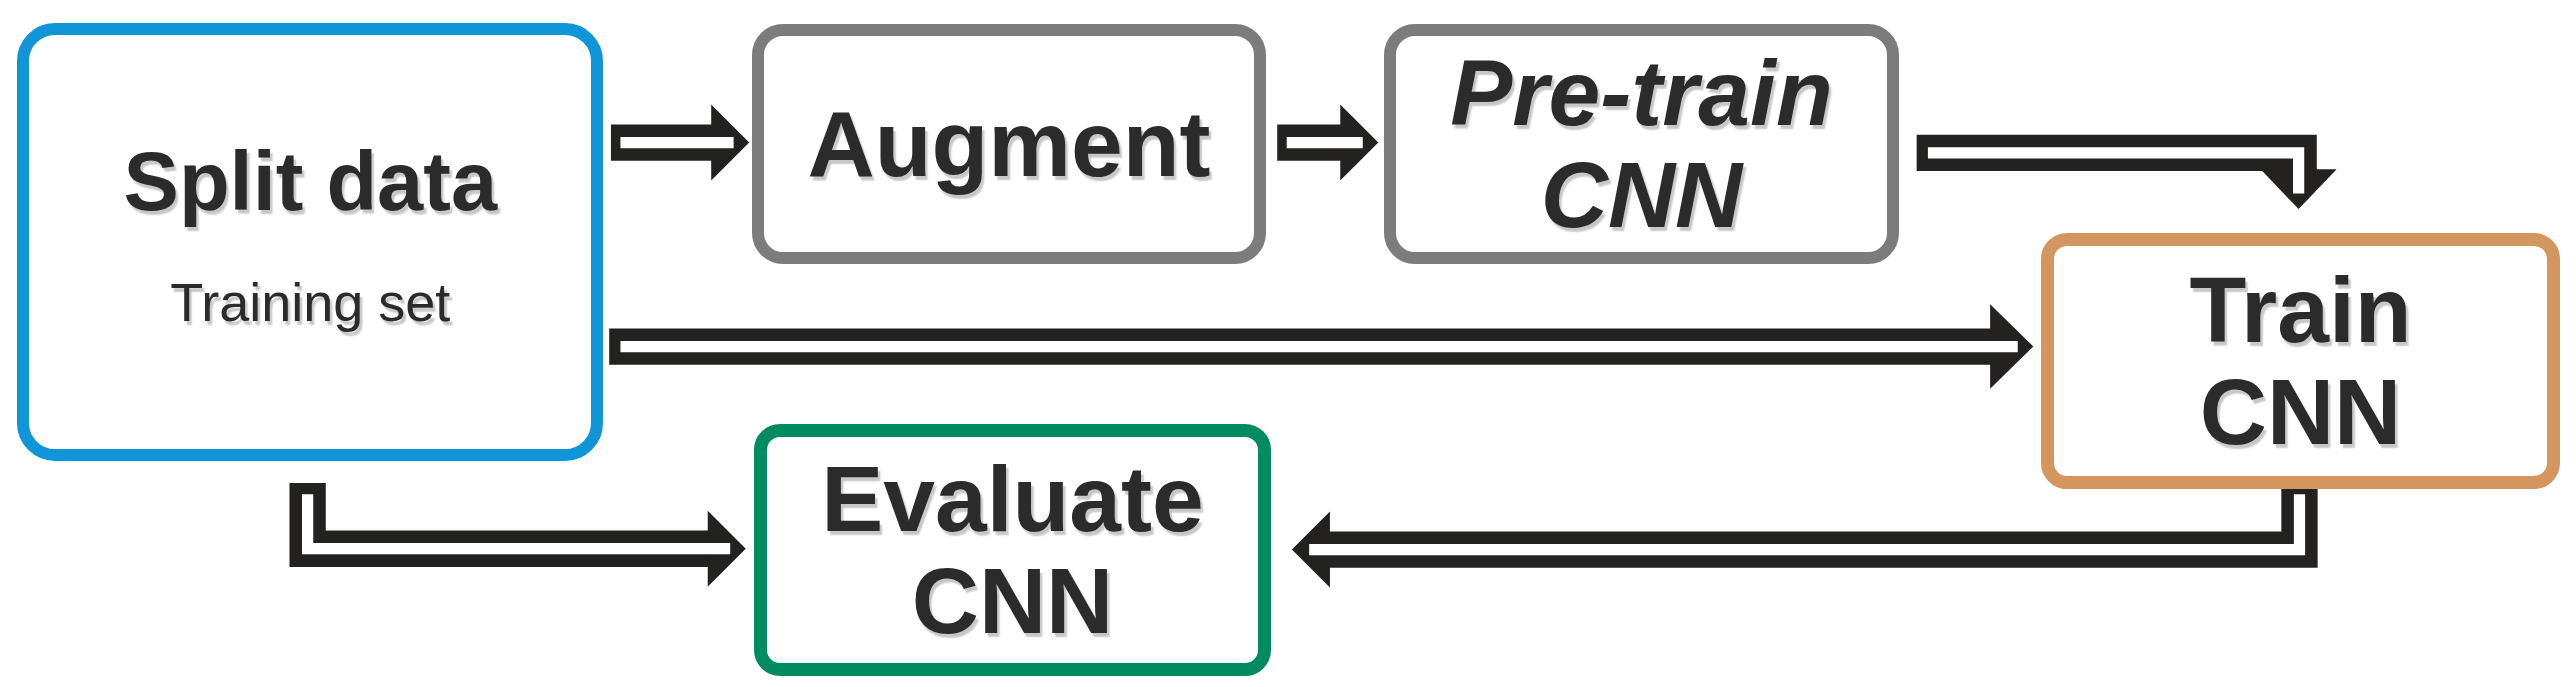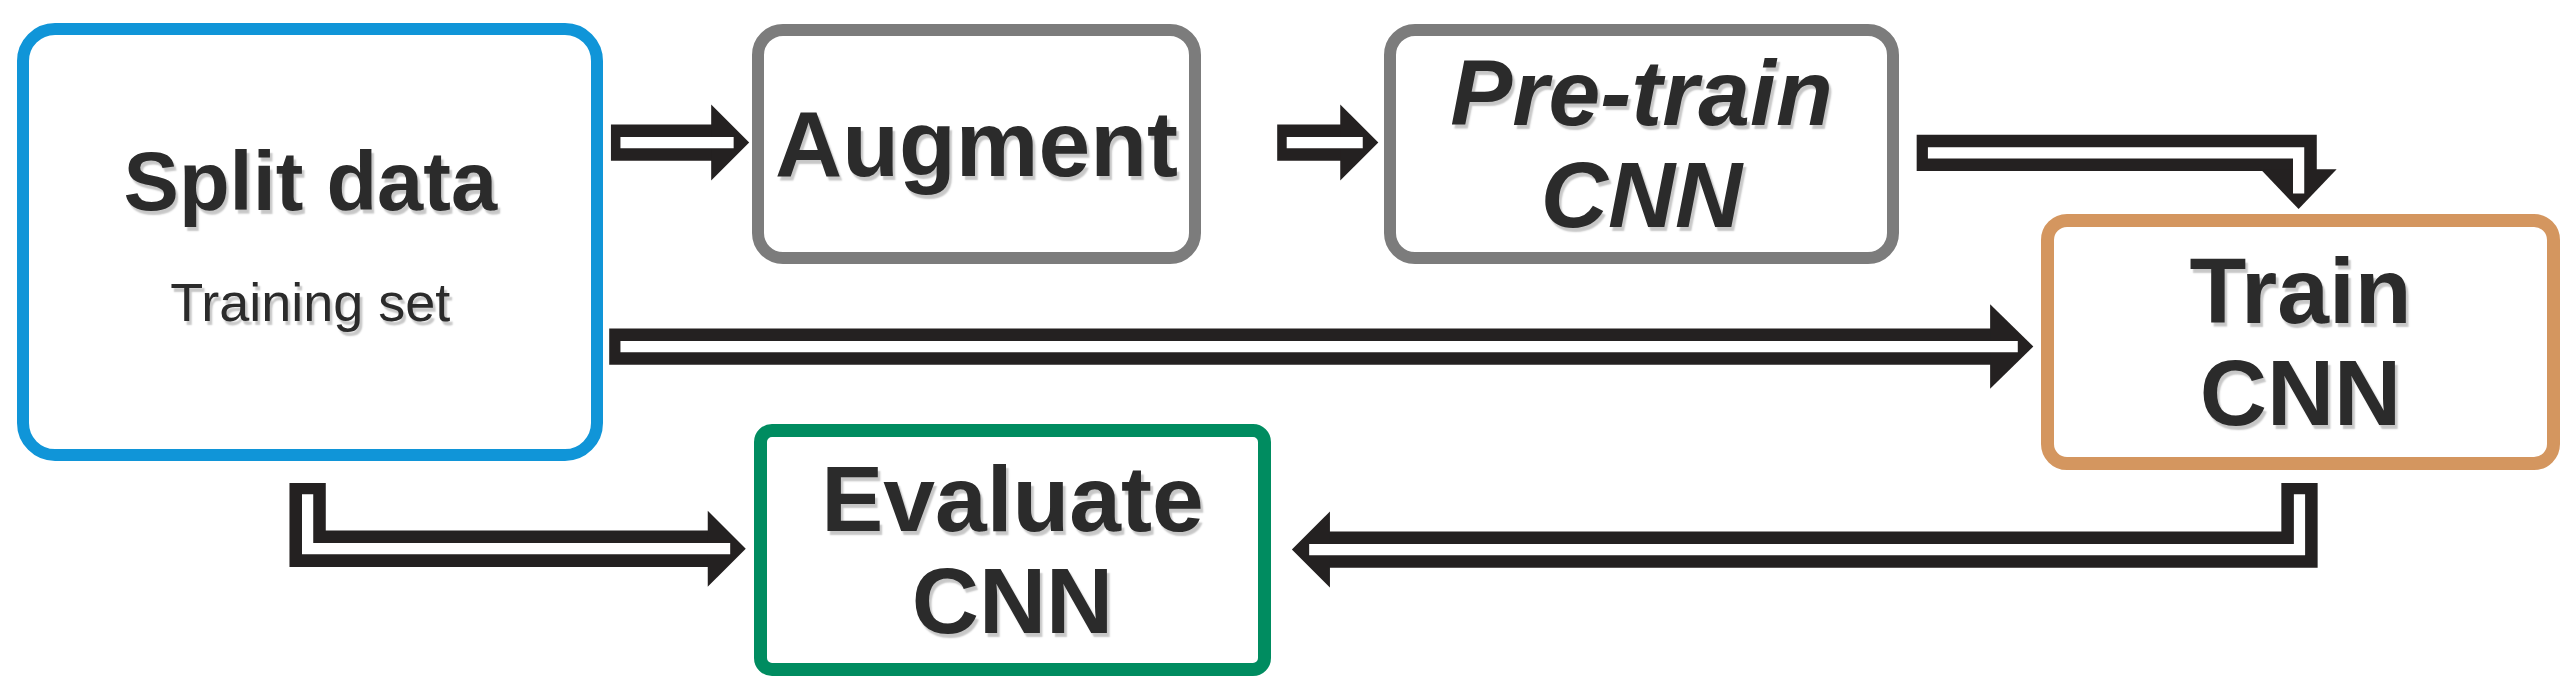--- a/index.html
+++ b/index.html
@@ -25,34 +25,34 @@
   }
   
   .node-split{
     left:17.3px;top:23px;width:586px;height:438px;
     border:12px solid #1095d8;border-radius:38px;
   }
   .node-split .title{font-size:83px;font-weight:bold;line-height:121px;}
   .node-split .body{font-size:54px;font-weight:normal;line-height:121px;}
   
   .node-augment{
-    left:752px;top:24px;width:449px;height:240px;
+    left:752px;top:24px;width:514px;height:240px;
     border:12px solid #7c7c7c;border-radius:31px;
   }
   .node-pretrain{
     left:1384px;top:24px;width:515px;height:240px;
     border:12px solid #7c7c7c;border-radius:31px;
   }
   .node-train{
     left:2041px;top:214px;width:519px;height:256px;
     border:13px solid #d4965f;border-radius:26px;
   }
   .node-evaluate{
     left:754px;top:424px;width:517px;height:252px;
-    border:13px solid #008c60;border-radius:18px;
+    border:13px solid #008c60;border-radius:26px;
   }
   .node-augment .ln,.node-pretrain .ln,.node-train .ln,.node-evaluate .ln{
     font-size:93px;font-weight:bold;line-height:102px;
   }
   .arrow .shaft{fill:none;stroke:currentColor;stroke-width:42;stroke-linecap:butt;stroke-linejoin:miter;}
   .arrow .head{fill:currentColor;stroke:none;}
   .arrow .channel{fill:none;stroke:#ffffff;stroke-width:13;stroke-linecap:butt;stroke-linejoin:miter;}
 </style>
 </head>
 <body>
@@ -105,21 +105,21 @@
 
   <div class="node node-augment" style="border-color: rgb(124, 124, 124);">
     <div class="ln">Augment</div>
   </div>
 
   <div class="node node-pretrain" style="border-color: rgb(124, 124, 124); font-style: italic;">
     <div class="ln">Pre-train</div>
     <div class="ln">CNN</div>
   </div>
 
-  <div class="node node-train" style="border-color: rgb(212, 150, 95);">
+  <div class="node node-train" style="border-color: rgb(212, 150, 95); margin-top: 19px;">
     <div class="ln">Train</div>
     <div class="ln">CNN</div>
   </div>
 
   <div class="node node-evaluate" style="border-color: rgb(0, 140, 96);">
     <div class="ln">Evaluate</div>
     <div class="ln">CNN</div>
   </div>
 
 </div>

